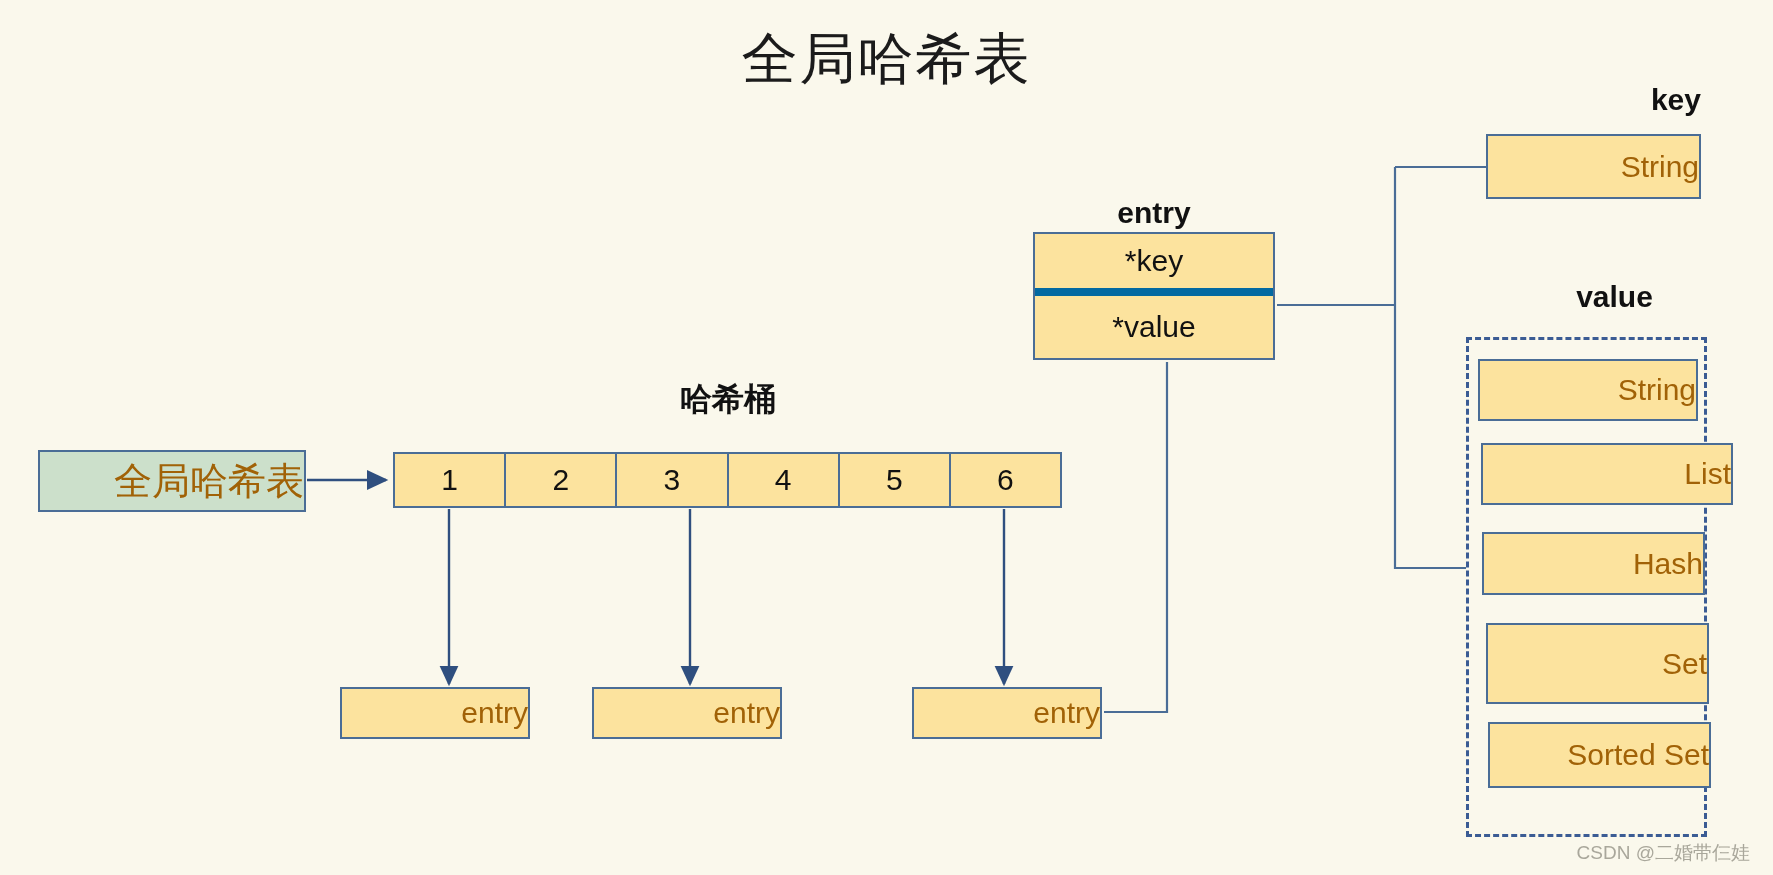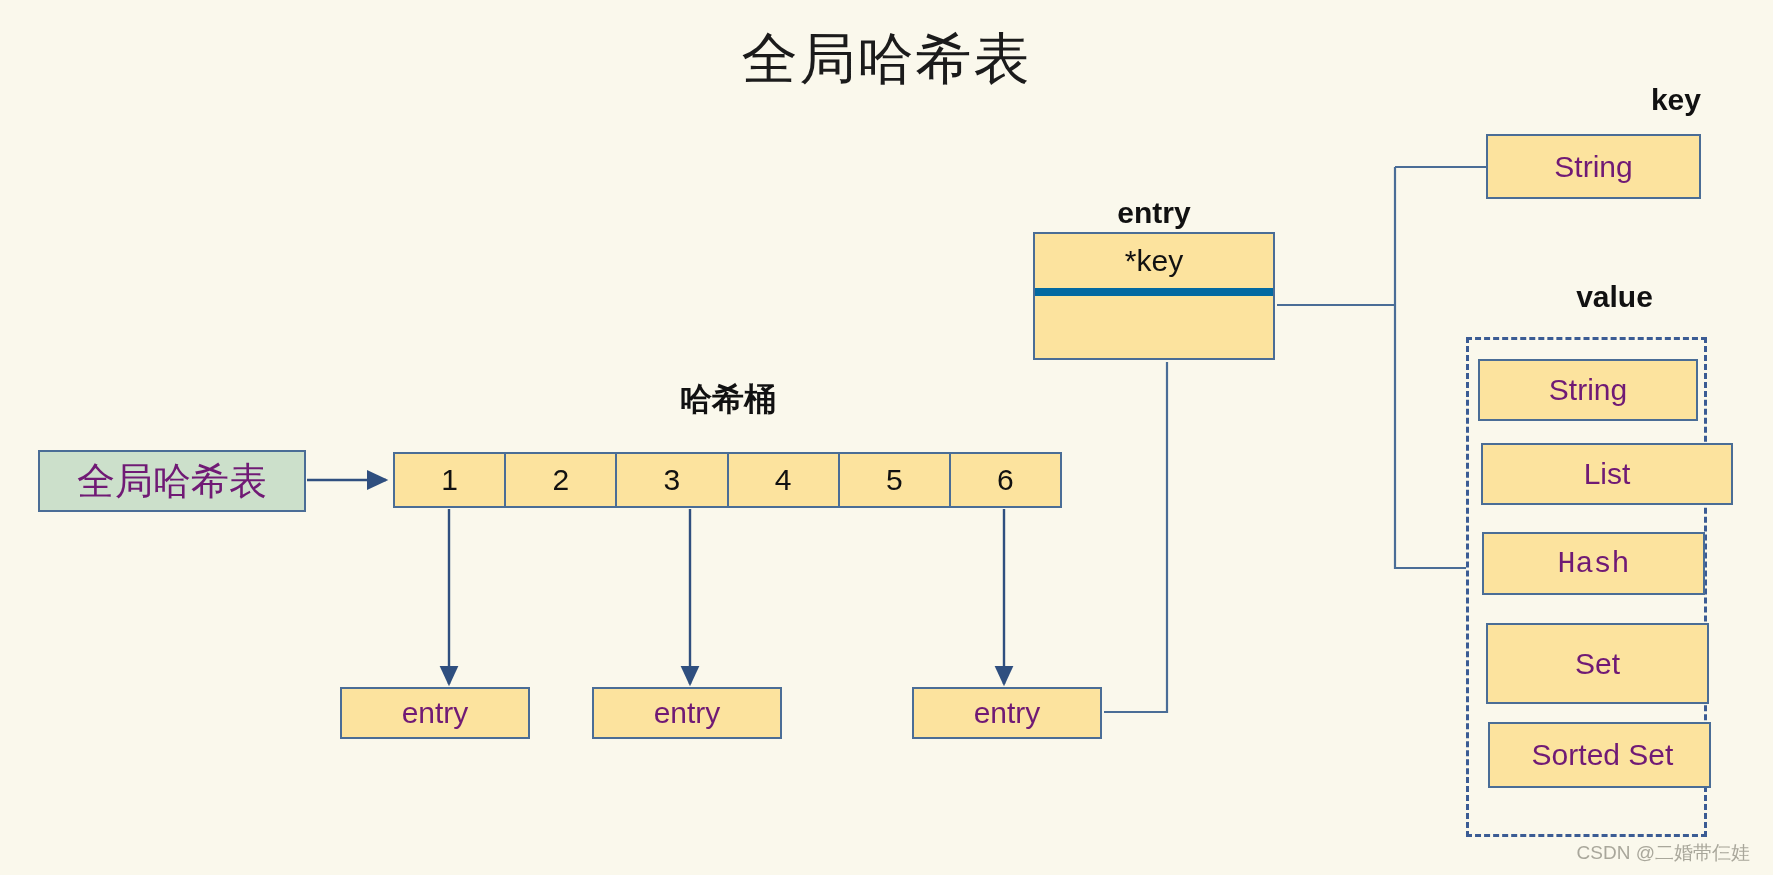--- a/index.html
+++ b/index.html
@@ -33,22 +33,22 @@
     font-weight: 400;
   }
 
   
   .node {
     box-sizing: border-box;
     border: 2px solid #4A6D96;
     background: #FCE39E;
     display: flex;
     align-items: center;
-    justify-content: center;
-    color: #701a75;
+    justify-content: flex-end;
+    color: #a16207;
     font-size: 30px;
     line-height: 1;
   }
   .node.green {
     background: #CCE0CB;
     font-size: 38px;
   }
 
   
   .grp-label {
@@ -177,39 +177,40 @@
     <span>entry</span>
   </div>
   <div class="abs node" id="entry-node-3" style="left:912px; top:687px; width:190px; height:52px;">
     <span>entry</span>
   </div>
 
   <div class="abs grp-label" id="entry-struct-heading" style="left:1033px; top:196px; width:242px;">entry</div>
 
   <div class="abs" id="entry-struct">
     <div class="field top">*key</div>
+    <div class="field">*value</div>
   </div>
 
   <div class="abs grp-label" id="key-heading" style="left:1486px; top:83px; width:215px;text-align:right;">key</div>
 
   <div class="abs node" id="key-type-string" style="left:1486px; top:134px; width:215px; height:65px;">
     <span>String</span>
   </div>
 
   <div class="abs grp-label" id="value-heading" style="left:1494px; top:280px; width:241px;">value</div>
 
   <div class="abs" id="value-group-box"></div>
 
   <div class="abs node" id="value-type-string" style="left:1478px; top:359px; width:220px; height:62px;">
     <span>String</span>
   </div>
   <div class="abs node" id="value-type-list" style="left:1481px; top:443px; width:252px; height:62px;">
     <span>List</span>
   </div>
-  <div class="abs node" id="value-type-hash" style="left:1482px; top:532px; width:223px; height:63px;font-family:Liberation Mono, monospace;">
+  <div class="abs node" id="value-type-hash" style="left:1482px; top:532px; width:223px; height:63px;">
     <span>Hash</span>
   </div>
   <div class="abs node" id="value-type-set" style="left:1486px; top:623px; width:223px; height:81px;">
     <span>Set</span>
   </div>
   <div class="abs node" id="value-type-sorted-set" style="left:1488px; top:722px; width:223px; height:66px;padding-left:6px;">
     <span>Sorted Set</span>
   </div>
 
   <div class="abs" id="watermark">CSDN @二婚带仨娃</div>

